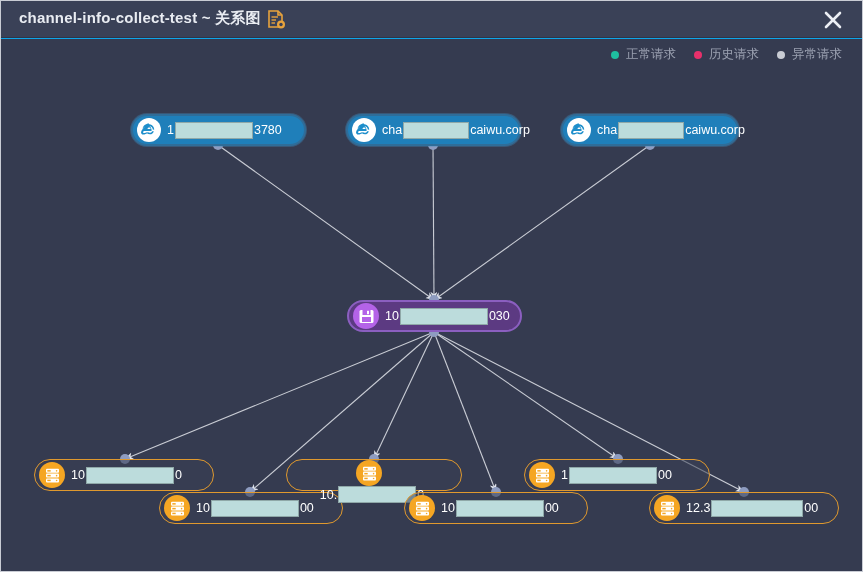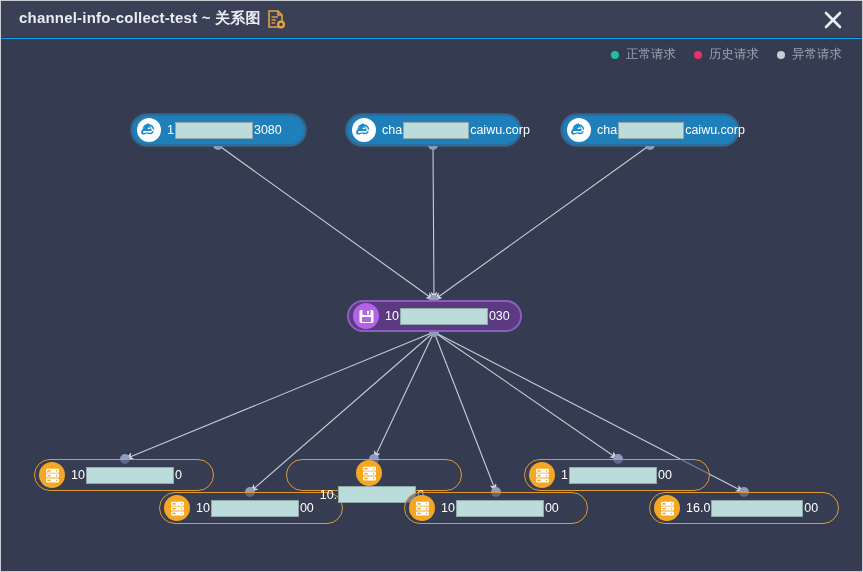--- a/index.html
+++ b/index.html
@@ -196,21 +196,21 @@
           <span class="ie-icon">
     <svg width="20" height="20" viewBox="0 0 20 20">
       <path d="M10 3.4c-3.4 0-6 2.3-6.4 5.3 1.6-1.6 3.6-2.7 3.6-2.7S4 8.1 2.6 10.6c-1.1 2-.5 3.4.7 3.8 1.6.5 4-.5 5.6-1.4l-.7-1.1c-1.3.7-3 1.4-3.8 1-.5-.3-.3-1 .3-1.9h7.9c.2-2-.6-3.8-2.2-4.7 2 .2 3.3 1.6 3.5 3.4l1.4-.2c-.4-3.2-2.6-5.3-5.3-5.3z" fill="#1d8ecb"></path>
       <path d="M10.1 7.4c.9 0 1.5.7 1.5 1.7H8.4c.2-1 .8-1.7 1.7-1.7z" fill="#ffffff"></path>
       <path d="M13.1 11.2c-.4.9-1.3 1.6-2.5 1.6-.6 0-1.1-.2-1.5-.5l-1.1.9c.7.7 1.7 1.1 2.8 1.1 2 0 3.6-1.2 4-3.1h-1.7z" fill="#1d8ecb"></path>
     </svg>
           </span>
           <span class="nlabel">
             <span>1</span>
             <span class="redact" style="width:78px"></span>
-            <span class="port">3080</span>
+            <span class="port">3780</span>
           </span>
         </div>
         <div class="node browser" style="left: 345px; top: 75px; width: 175px;">
           <span class="ie-icon">
     <svg width="20" height="20" viewBox="0 0 20 20">
       <path d="M10 3.4c-3.4 0-6 2.3-6.4 5.3 1.6-1.6 3.6-2.7 3.6-2.7S4 8.1 2.6 10.6c-1.1 2-.5 3.4.7 3.8 1.6.5 4-.5 5.6-1.4l-.7-1.1c-1.3.7-3 1.4-3.8 1-.5-.3-.3-1 .3-1.9h7.9c.2-2-.6-3.8-2.2-4.7 2 .2 3.3 1.6 3.5 3.4l1.4-.2c-.4-3.2-2.6-5.3-5.3-5.3z" fill="#1d8ecb"></path>
       <path d="M10.1 7.4c.9 0 1.5.7 1.5 1.7H8.4c.2-1 .8-1.7 1.7-1.7z" fill="#ffffff"></path>
       <path d="M13.1 11.2c-.4.9-1.3 1.6-2.5 1.6-.6 0-1.1-.2-1.5-.5l-1.1.9c.7.7 1.7 1.1 2.8 1.1 2 0 3.6-1.2 4-3.1h-1.7z" fill="#1d8ecb"></path>
     </svg>
           </span>
@@ -357,21 +357,21 @@
       <rect x="2" y="11.4" width="13" height="4" rx="1" fill="#ffffff"></rect>
       <rect x="3.3" y="3.1" width="3.4" height="1.5" fill="#f5a623"></rect>
       <rect x="3.3" y="7.9" width="3.4" height="1.5" fill="#f5a623"></rect>
       <rect x="3.3" y="12.7" width="3.4" height="1.5" fill="#f5a623"></rect>
       <circle cx="12.6" cy="3.85" r="0.8" fill="#f5a623"></circle>
       <circle cx="12.6" cy="8.65" r="0.8" fill="#f5a623"></circle>
       <circle cx="12.6" cy="13.45" r="0.8" fill="#f5a623"></circle>
     </svg>
           </span>
           <span class="nlabel">
-            <span>16.0</span>
+            <span>12.3</span>
             <span class="redact" style="width:92px"></span>
             <span class="port">00</span>
           </span>
         </div>
       </div>
 
   </div>
 </div>
 
 </body></html>

